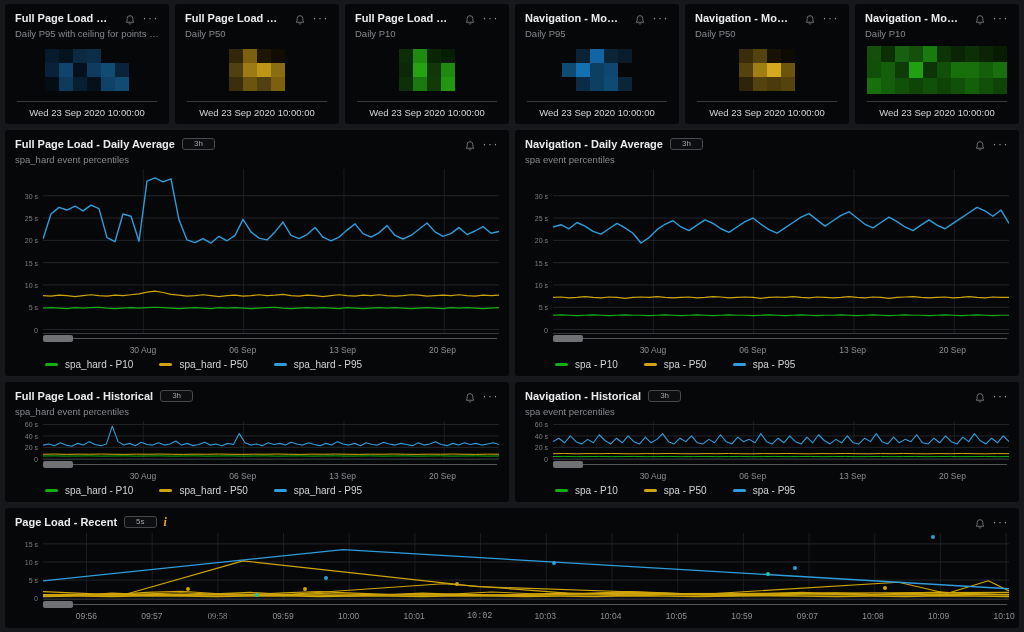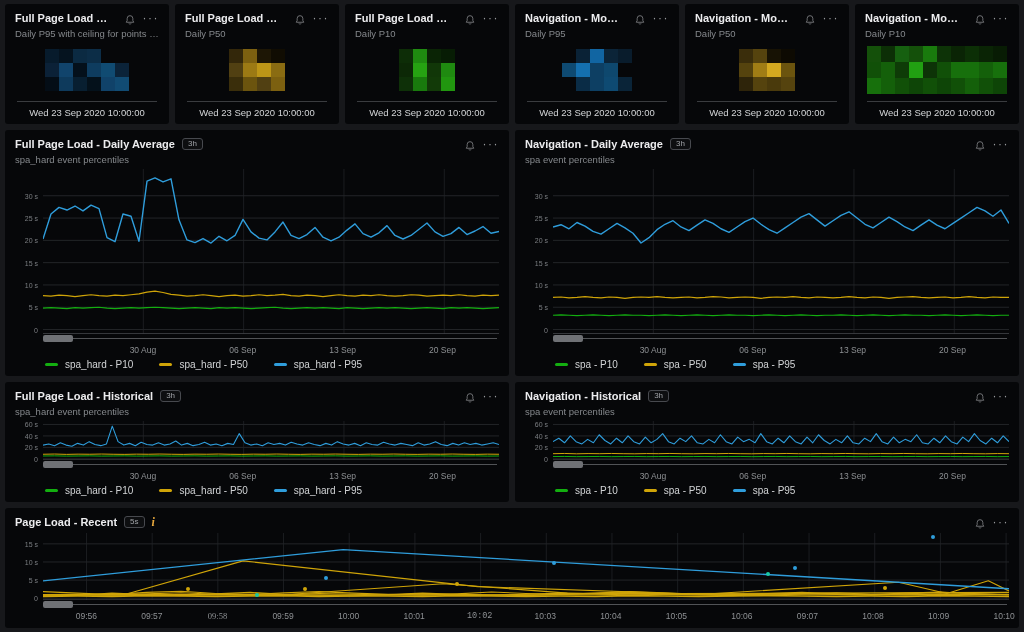--- a/index.html
+++ b/index.html
@@ -7,21 +7,21 @@
   body{font-family:"Liberation Sans", sans-serif;-webkit-font-smoothing:antialiased;}
   .dashboard{width:1024px;height:632px;background:#17181b;padding:4px 5px;display:flex;flex-direction:column;gap:6px;overflow:hidden;}
   .row{display:grid;gap:6px;}
   .row1{grid-template-columns:repeat(6,1fr);height:120px;}
   .row2{grid-template-columns:repeat(2,1fr);height:246px;}
   .row3{grid-template-columns:repeat(2,1fr);height:120px;}
   .row4{grid-template-columns:1fr;height:120px;}
   .panel{background:#060709;border-radius:3px;padding:7px 10px 6px;display:flex;flex-direction:column;overflow:hidden;position:relative;}
   .p-head{display:flex;align-items:center;gap:7px;min-height:14px;}
   .p-title{font-size:11px;font-weight:700;color:#ececee;white-space:nowrap;overflow:hidden;text-overflow:ellipsis;}
-  .badge{font-size:8px;color:#9fa2a6;border:1px solid #47494e;border-radius:3px;padding:1px 5px;line-height:1.1;background:#0d0e10;flex:0 0 auto;}
+  .badge{font-size:8px;color:#9fa2a6;border:1px solid #47494e;border-radius:3px;padding:1px 11px;line-height:1.1;background:#0d0e10;flex:0 0 auto;}
   .info-i{color:#e9a93d;font-style:italic;font-family:"Liberation Serif",serif;font-weight:700;font-size:12px;line-height:1;}
   .head-spacer{flex:1;}
   .bell{width:12px;height:12px;flex:0 0 auto;opacity:.85;}
   .menu-dots{color:#97999c;font-size:12px;letter-spacing:1.5px;line-height:8px;flex:0 0 auto;}
   .p-sub{font-size:9.5px;color:#85888c;margin-top:3px;white-space:nowrap;overflow:hidden;text-overflow:ellipsis;}
   
   .hm-grid{flex:1;display:flex;align-items:center;justify-content:center;}
   .hm-rows{display:flex;flex-direction:column;}
   .hm-row{display:flex;}
   .hm-cell{width:14px;height:14px;}
@@ -622,21 +622,21 @@
           <span class="xlab" style="left: 4.5%; text-align: center;">09:56</span>
           <span class="xlab" style="left: 11.3%;">09:57</span>
           <span class="xlab" style="left: 18.1%; font-family: Liberation Serif, serif;">09:58</span>
           <span class="xlab" style="left: 24.9%;">09:59</span>
           <span class="xlab" style="left: 31.7%;">10:00</span>
           <span class="xlab" style="left: 38.5%;">10:01</span>
           <span class="xlab" style="left: 45.3%; font-family: Liberation Mono, monospace;">10:02</span>
           <span class="xlab" style="left: 52.1%;">10:03</span>
           <span class="xlab" style="left: 58.9%;">10:04</span>
           <span class="xlab" style="left: 65.7%;">10:05</span>
-          <span class="xlab" style="left: 72.5%;">10:06</span>
+          <span class="xlab" style="left: 72.5%;">10:59</span>
           <span class="xlab" style="left: 79.3%;">09:07</span>
           <span class="xlab" style="left: 86.1%;">10:08</span>
           <span class="xlab" style="left: 92.9%;">10:09</span>
           <span class="xlab" style="left: 99.7%;">10:10</span>
         </div>
     </div>
   </div>
 
 </div>
 

